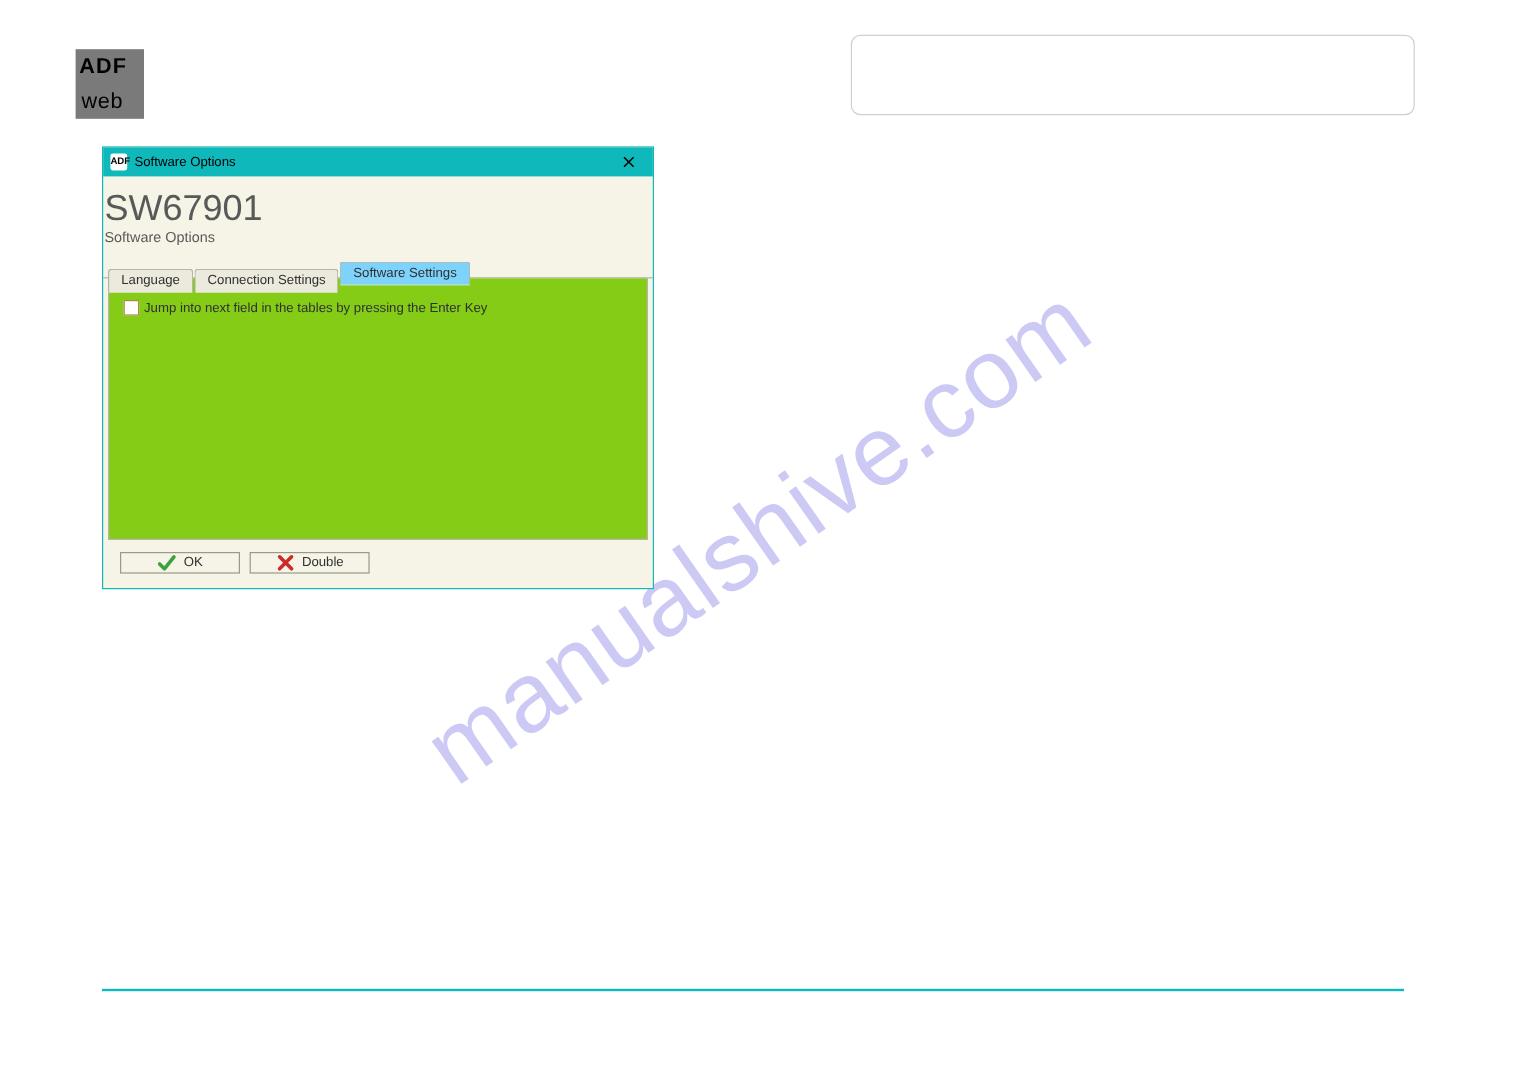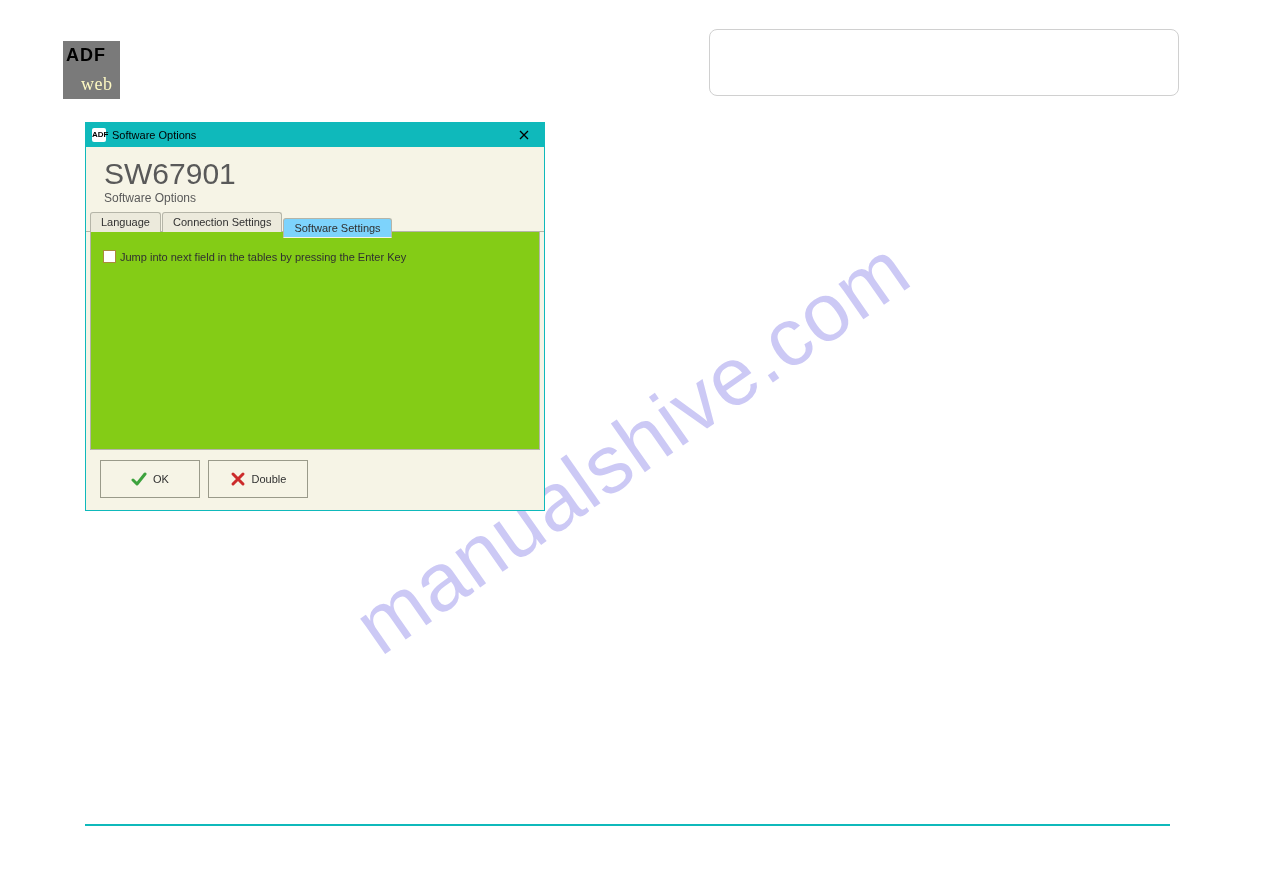--- a/index.html
+++ b/index.html
@@ -30,24 +30,24 @@
     left: 3px;
     font-weight: 900;
     font-size: 18px;
     color: #000;
     letter-spacing: 1px;
     font-family: Arial, sans-serif;
   }
   .logo .bot {
     position: absolute;
     bottom: 4px;
-    left: 18px;
+    left: 5px;
     font-size: 18px;
-    color: #fef9c3;
-    font-family: Liberation Serif, serif;
+    color: #000000;
+    font-family: Liberation Sans, sans-serif;
     letter-spacing: 0.5px;
   }
   .info-box {
     position: absolute;
     left: 709px;
     top: 29px;
     width: 470px;
     height: 67px;
     border: 1px solid #d0d0d0;
     border-radius: 8px;
@@ -90,21 +90,21 @@
     top: 0;
     width: 40px;
     height: 24px;
     display: flex;
     align-items: center;
     justify-content: center;
     cursor: pointer;
   }
   .close-btn svg { width: 10px; height: 10px; }
   .header-area {
-    padding: 12px 18px 6px 18px;
+    padding: 12px 18px 6px 1px;
   }
   .big-title {
     font-size: 30px;
     color: #595959;
     font-family: Arial, sans-serif;
     margin: 0;
     line-height: 1;
   }
   .sub-title {
     font-size: 12px;
@@ -118,21 +118,21 @@
   }
   .tab {
     padding: 3px 10px;
     font-size: 11px;
     color: #303030;
     border: 1px solid #b5b5a8;
     border-bottom: none;
     background: #efede0;
     margin-right: 1px;
     position: relative;
-    top: 1px;
+    top: 13px;
     cursor: pointer;
     border-top-left-radius: 3px;
     border-top-right-radius: 3px;
   }
   .tab.inactive {
     background: #eceadc;
   }
   .tab.active {
     background: #7dd3fc;
     border-bottom: 1px solid #f6f4e6;
@@ -162,21 +162,21 @@
     cursor: pointer;
     flex-shrink: 0;
   }
   .button-bar {
     padding: 10px 14px 12px 14px;
     display: flex;
     gap: 8px;
   }
   .dlg-btn {
     width: 100px;
-    height: 38px;
+    height: 18px;
     border: 1px solid #9a9a8a;
     background: #f6f4e6;
     display: flex;
     align-items: center;
     justify-content: center;
     gap: 6px;
     font-size: 11px;
     color: #303030;
     cursor: pointer;
   }

